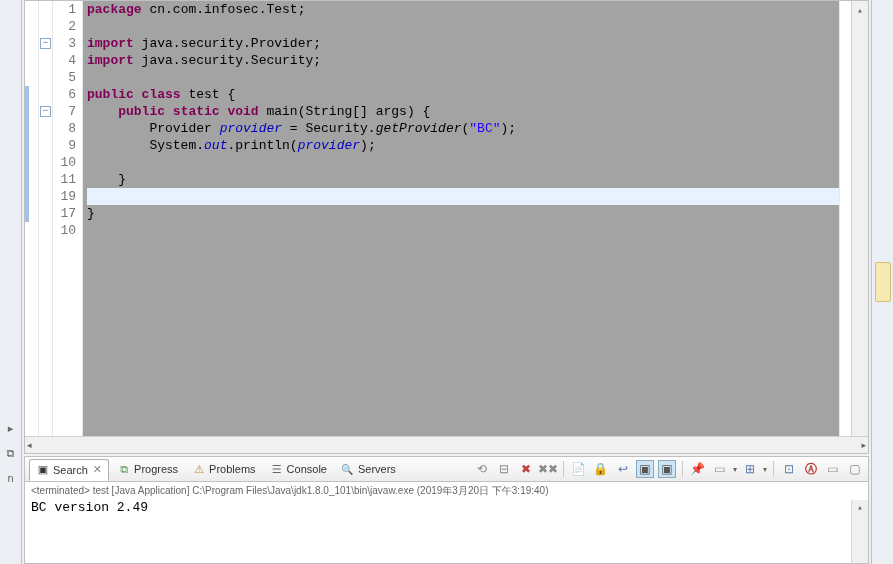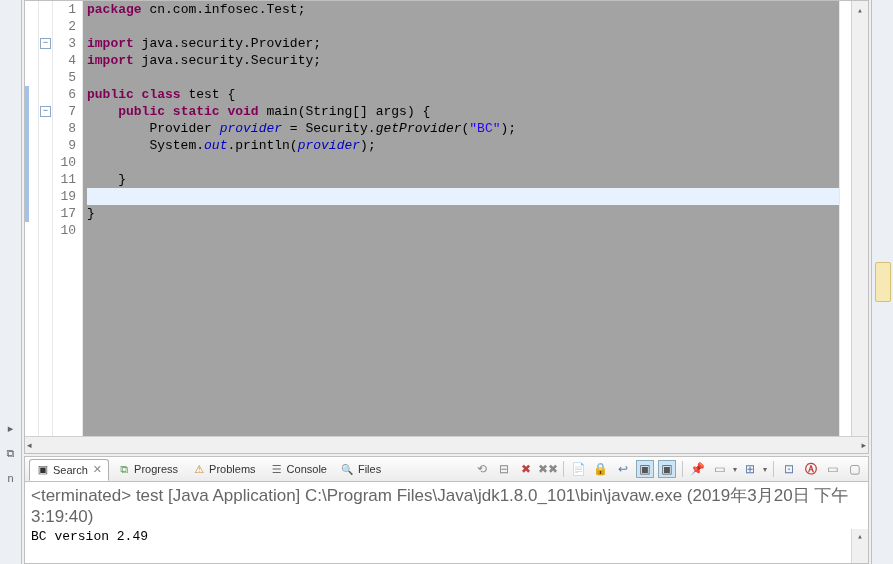--- a/index.html
+++ b/index.html
@@ -183,21 +183,21 @@
 }
 .tb-sep {
   width: 1px;
   height: 16px;
   background: #c8c8c8;
   margin: 0 2px;
 }
 .console-header {
   padding: 2px 6px;
   color: #666;
-  font-size: 17px;
+  font-size: 10px;
   border-bottom: none;
 }
 .console-output {
   flex: 1;
   padding: 0px 6px;
   font-family: Consolas, "Courier New", monospace;
   font-size: 13px;
   color: #000;
   position: relative;
 }
@@ -311,21 +311,21 @@
         <div class="tab">
           <span class="tab-icon" style="color:#c09030;">⚠</span>
           <span>Problems</span>
         </div>
         <div class="tab">
           <span class="tab-icon" style="color:#666;">☰</span>
           <span>Console</span>
         </div>
         <div class="tab">
           <span class="tab-icon" style="color:#666;font-size:10px;">🔍</span>
-          <span>Files</span>
+          <span>Servers</span>
         </div>
 
         <div class="toolbar-icons">
           <span class="tb-btn" style="color:#888;">⟲</span>
           <span class="tb-btn" style="color:#888;">⊟</span>
           <span class="tb-btn" style="color:#c04040;">✖</span>
           <span class="tb-btn" style="color:#888;">✖✖</span>
           <div class="tb-sep"></div>
           <span class="tb-btn" style="color:#c0a030;">📄</span>
           <span class="tb-btn" style="color:#5a7aaa;">🔒</span>

